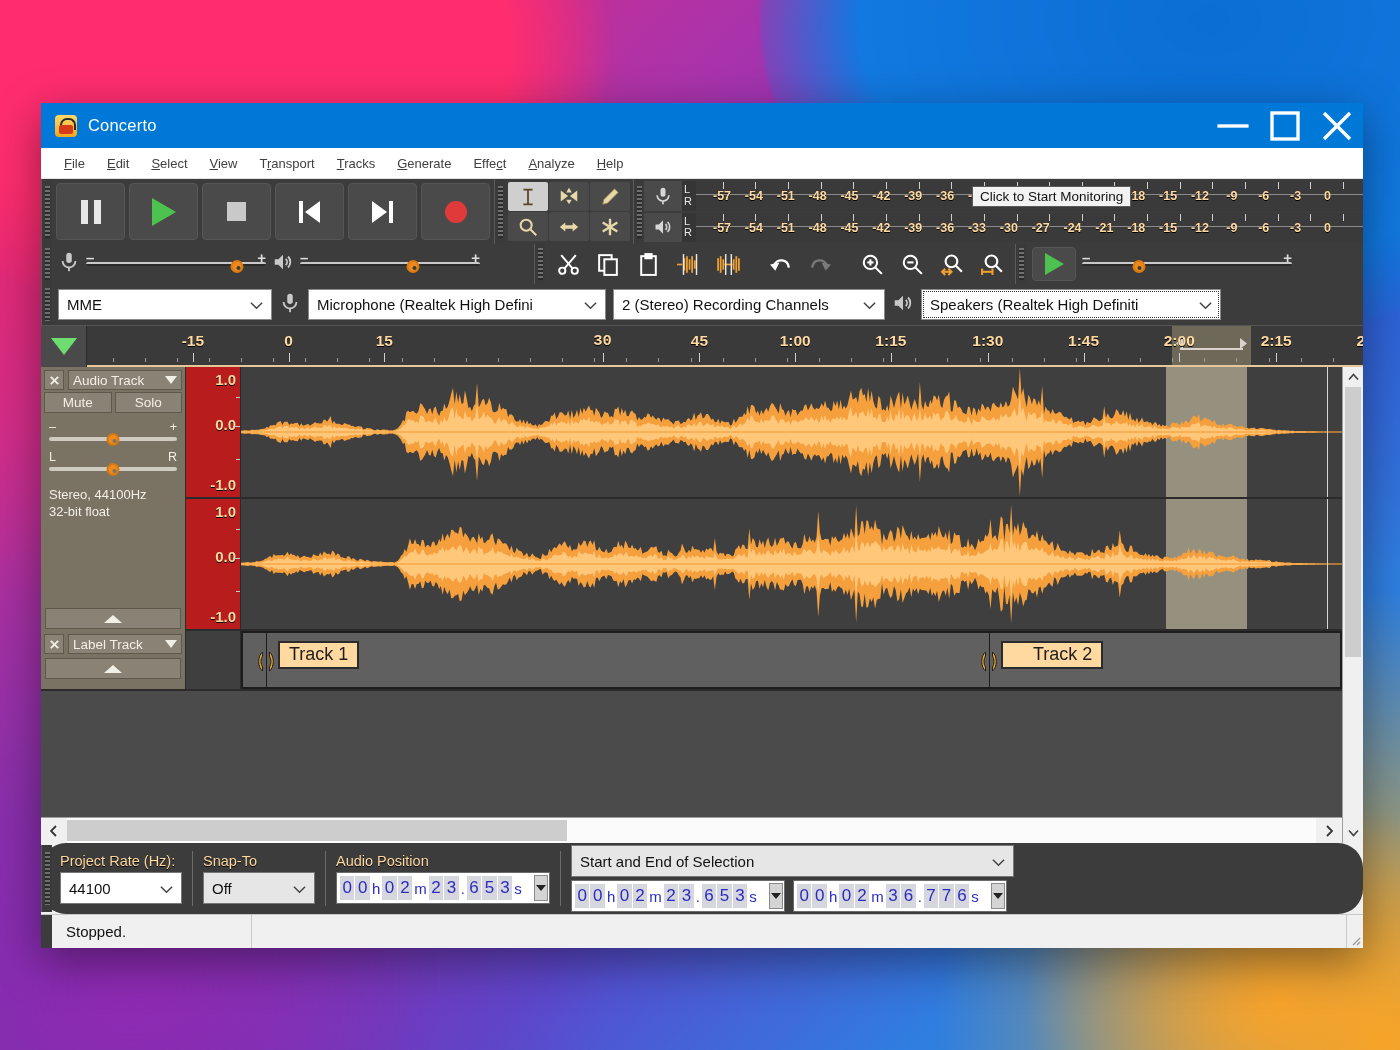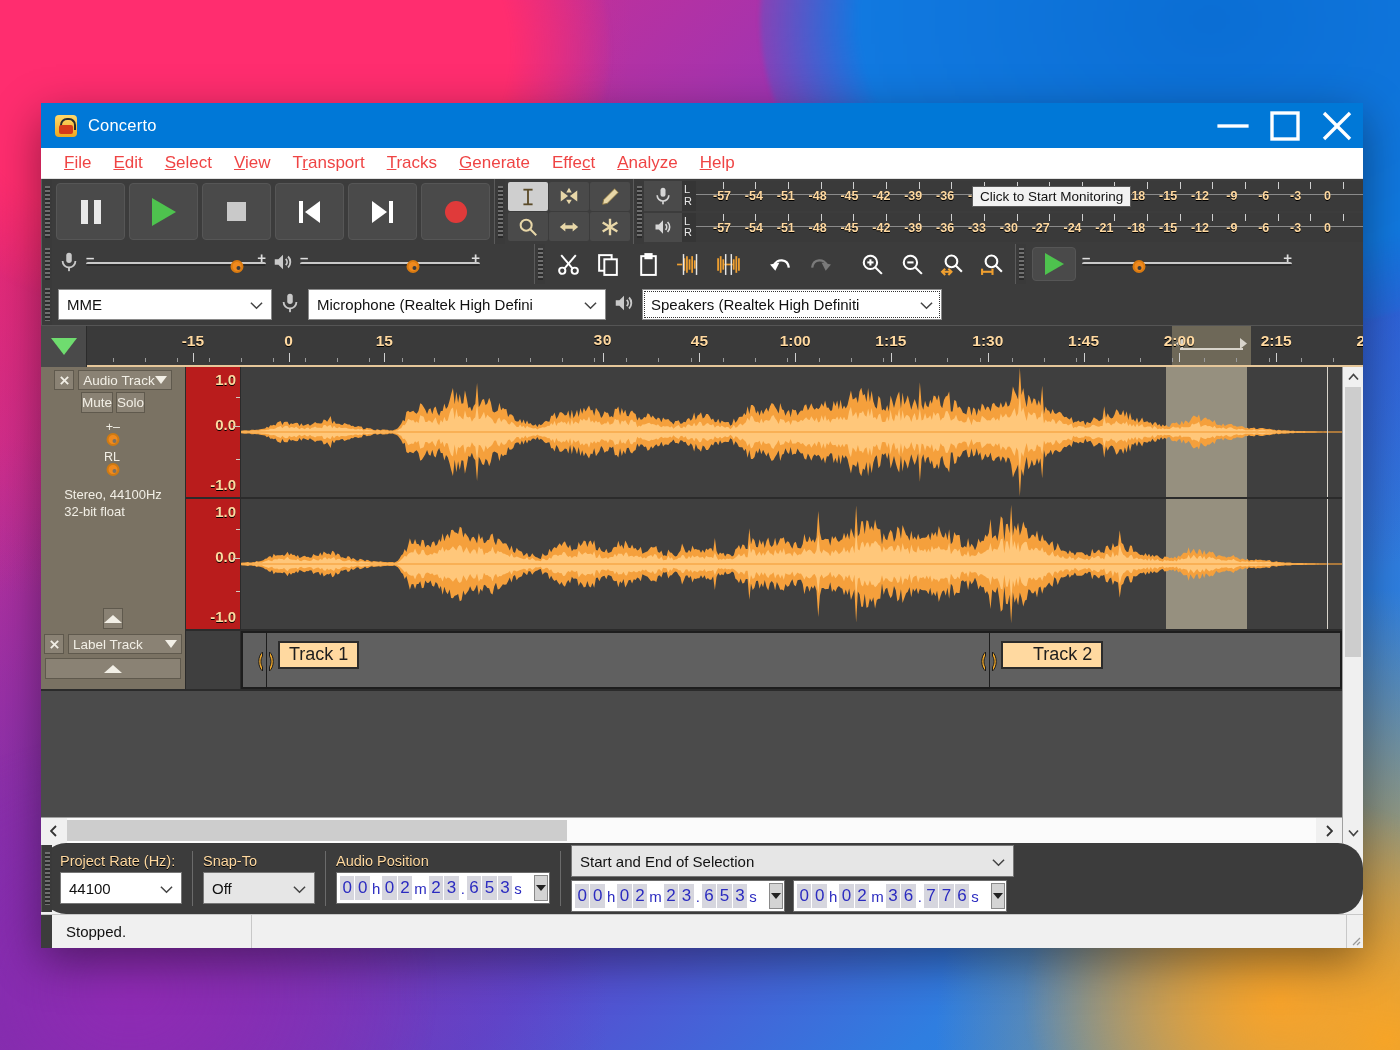--- a/index.html
+++ b/index.html
@@ -51,21 +51,21 @@
   .title-text { color:#fff; font-size:16.5px; letter-spacing:.2px; }
   .win-btns { margin-left:auto; display:flex; height:45px; }
   .win-btn { width:52px; height:45px; display:flex; align-items:center; justify-content:center; }
   .win-btn svg { stroke:#fff; stroke-width:1.3; fill:none; }
 
   .menubar {
     height:31px; background:#fff; display:flex; align-items:center;
     padding-left:12px; gap:0; flex:none; border-bottom:1px solid #e2e2e2;
   }
   .menu-item {
-    font-size:17px; color:#ef4444; padding:4px 11px; white-space:nowrap;
+    font-size:13px; color:#404040; padding:4px 11px; white-space:nowrap;
   }
   .menu-item u { text-decoration:underline; }
 
   
   .toolbar-area { background:#2f2f2f; flex:none; }
   .tb-row { display:flex; align-items:stretch; background:#2f2f2f; }
   .grip {
     width:11px; background:#3a3a3a; flex:none;
     display:flex; align-items:center; justify-content:center;
     border-left:1px solid #5b5b5b;
@@ -716,20 +716,26 @@
         </div>
         <span class="dev-ic">
           <svg viewBox="0 0 24 24">
               <rect x="9" y="2" width="6" height="11" rx="3"></rect>
               <path d="M5 11a7 7 0 0 0 14 0" fill="none" stroke="#c9c9c9" stroke-width="2"></path>
               <rect x="11" y="18" width="2" height="4"></rect>
             </svg>
         </span>
         <div class="combo" style="width:298px;">
           <span class="cv">Microphone (Realtek High Defini</span>
+          <span class="chev"><svg viewBox="0 0 14 9">
+                <polyline points="1,1.5 7,7.5 13,1.5"></polyline>
+              </svg></span>
+        </div>
+        <div class="combo" style="width:272px;">
+          <span class="cv">2 (Stereo) Recording Channels</span>
           <span class="chev"><svg viewBox="0 0 14 9">
                 <polyline points="1,1.5 7,7.5 13,1.5"></polyline>
               </svg></span>
         </div>
         <span class="dev-ic">
           <svg viewBox="0 0 24 24">
               <polygon points="3,9 7,9 12,4 12,20 7,15 3,15"></polygon>
               <path d="M15 8.5a5 5 0 0 1 0 7" fill="none" stroke="#c9c9c9" stroke-width="2"></path>
               <path d="M17.5 6a8.5 8.5 0 0 1 0 12" fill="none" stroke="#c9c9c9" stroke-width="2"></path>
             </svg>
@@ -822,21 +828,21 @@
         <div class="rtick min" style="left: 95.1167%;"></div>
         <div class="rtick min" style="left: 97.6333%;"></div>
       </div>
   </div>
 
   <div class="trackarea">
     <div class="tracks-col">
       <div class="tracks-scroll">
 
         <div class="track" style="height:132px;">
-          <div class="tpanel" style="height:266px;align-items:center;">
+          <div class="tpanel" style="height:266px;">
             <div class="tp-head">
               <div class="tp-x">
                 <svg viewBox="0 0 12 12">
                     <line x1="2" y1="2" x2="10" y2="10"></line>
                     <line x1="10" y1="2" x2="2" y2="10"></line>
                   </svg>
               </div>
               <div class="tp-name">
                 <span class="cv">Audio Track</span>
                 <span class="dn"></span>

